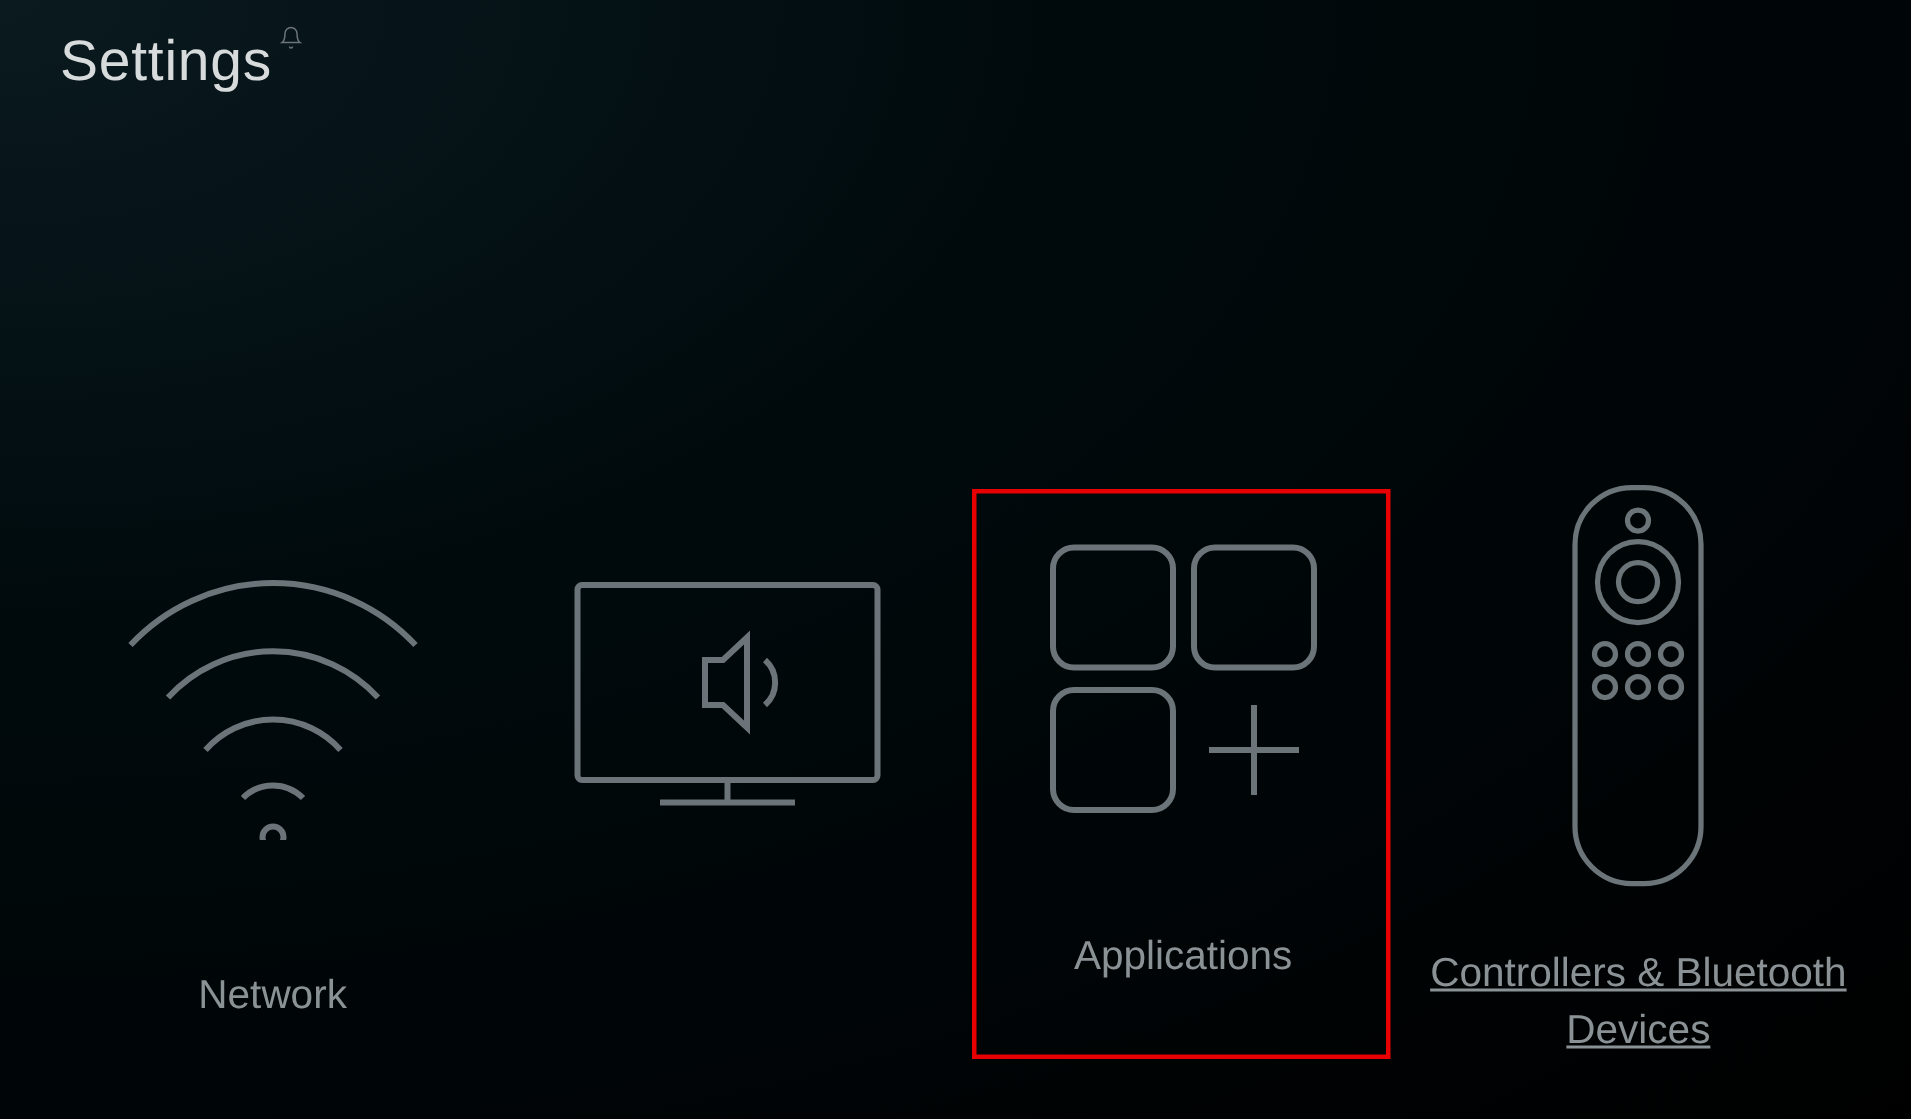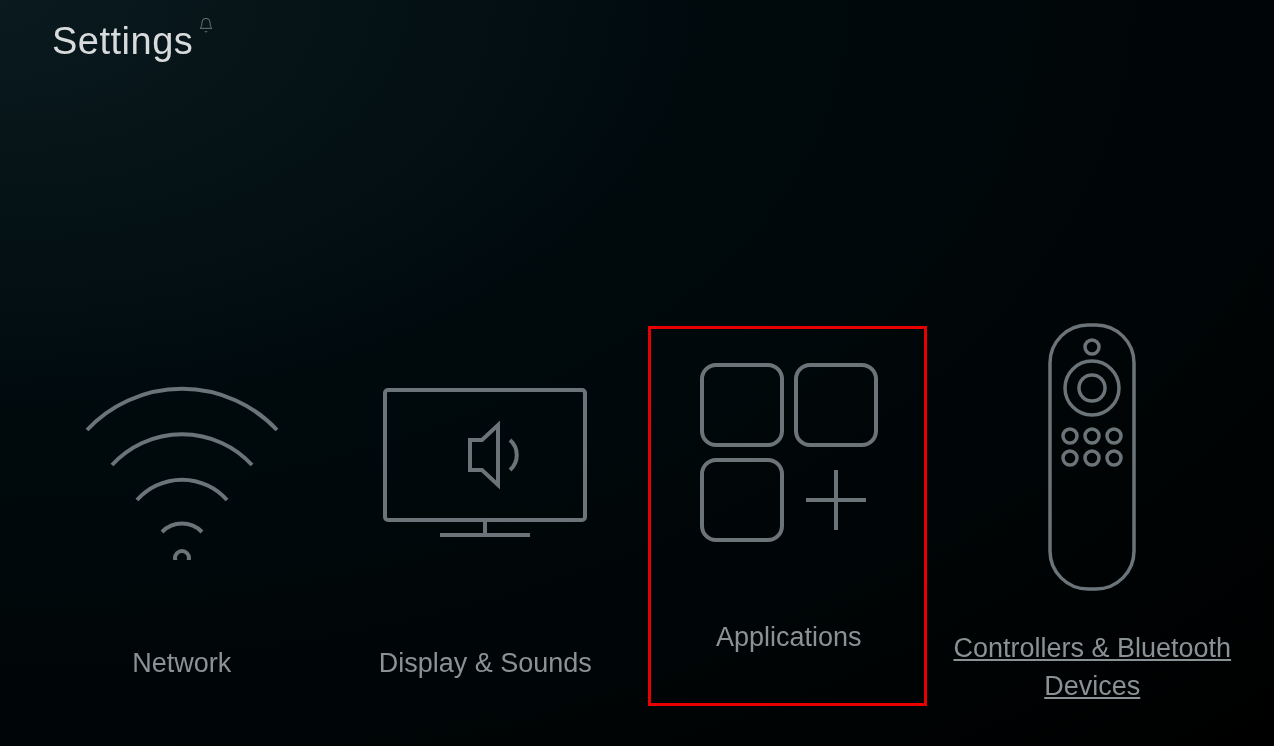--- a/index.html
+++ b/index.html
@@ -11,21 +11,21 @@
       width: 1274px;
       height: 746px;
       background: radial-gradient(ellipse at top left, #0a1a1f 0%, #000a0d 40%, #000000 100%);
       font-family: -apple-system, BlinkMacSystemFont, 'Segoe UI', Helvetica, Arial, sans-serif;
       overflow: hidden;
       position: relative;
     }
     .header {
       position: absolute;
       top: 20px;
-      left: 52px;
+      left: 40px;
       display: flex;
       align-items: flex-start;
       justify-content: flex-end;
     }
     .header-title {
       color: #d8dbdc;
       font-size: 38px;
       font-weight: 300;
       letter-spacing: 0.5px;
     }
@@ -115,21 +115,20 @@
   <div class="tile tile-display">
     <div class="tile-icon-area">
       <svg width="230" height="180" viewBox="0 0 230 180" stroke-width="4">
         <rect x="15" y="20" width="200" height="130" rx="3"></rect>
         <line x1="115" y1="150" x2="115" y2="165"></line>
         <line x1="70" y1="165" x2="160" y2="165"></line>
         <path d="M 100 70 L 100 100 L 112 100 L 128 115 L 128 55 L 112 70 Z" fill="none"></path>
         <path d="M 140 70 A 20 20 0 0 1 140 100"></path>
       </svg>
     </div>
-    <div class="tile-label">Display &amp; Sounds</div>
   </div>
 
   <div class="tile tile-apps">
     <div class="tile-icon-area">
       <svg width="210" height="210" viewBox="0 0 210 210" stroke-width="4">
         <rect x="18" y="10" width="80" height="80" rx="14"></rect>
         <rect x="112" y="10" width="80" height="80" rx="14"></rect>
         <rect x="18" y="105" width="80" height="80" rx="14"></rect>
         <line x1="122" y1="145" x2="182" y2="145"></line>
         <line x1="152" y1="115" x2="152" y2="175"></line>

